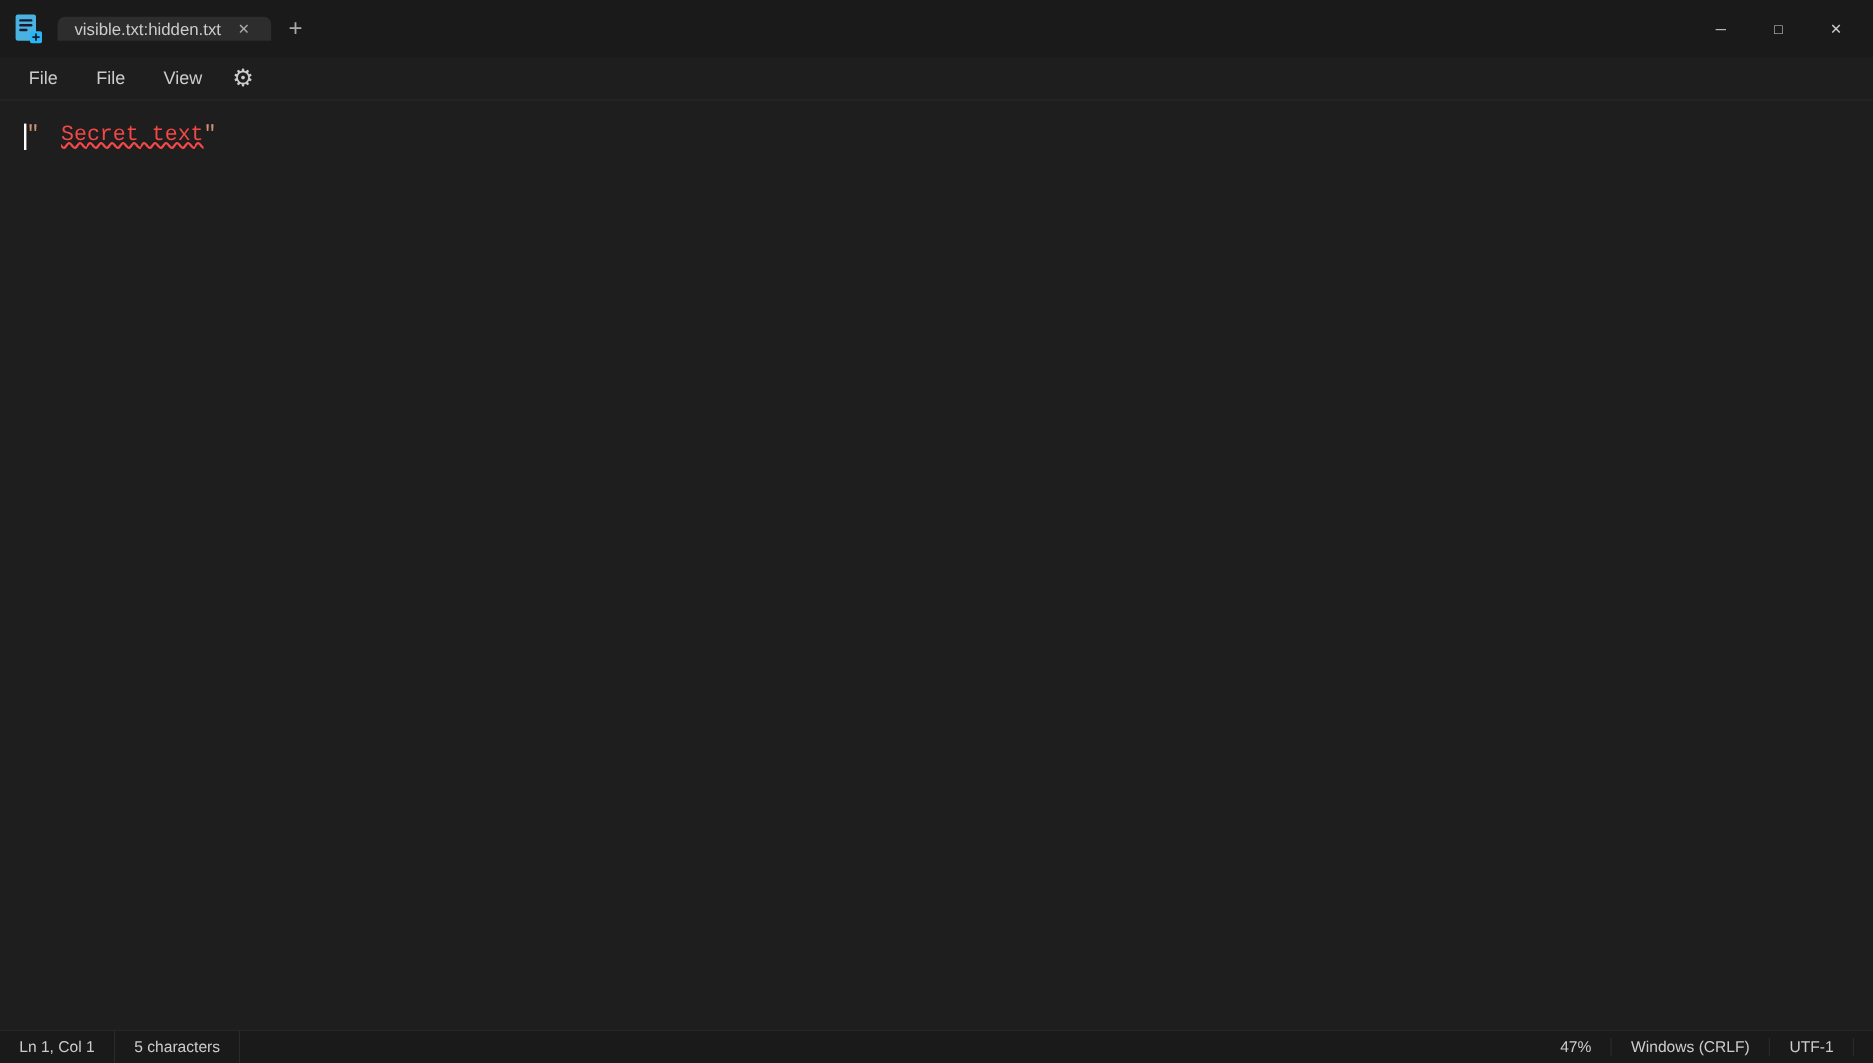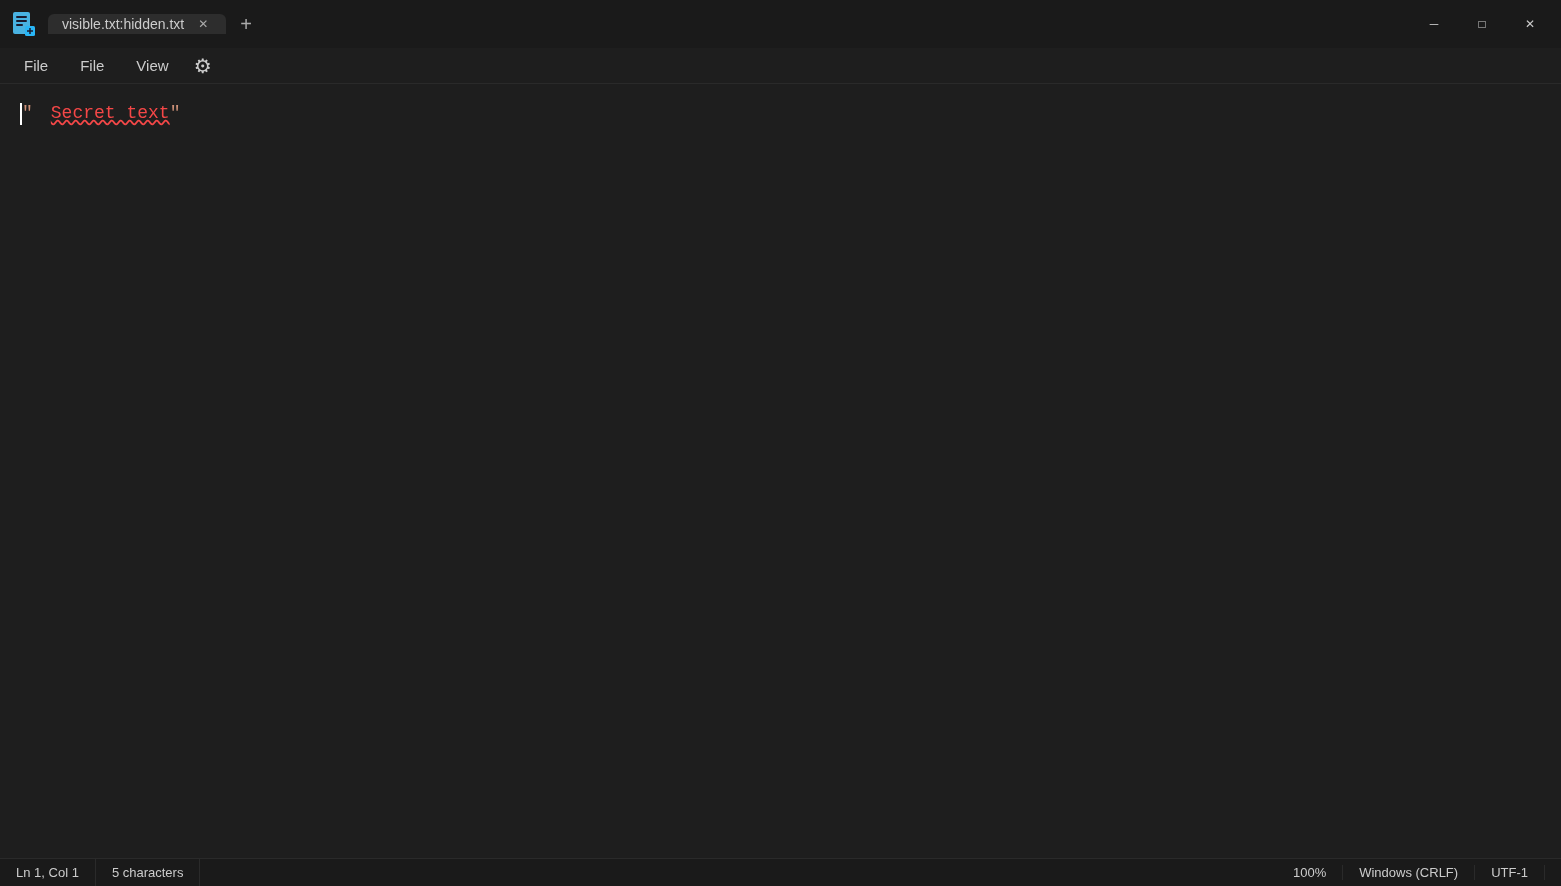--- a/index.html
+++ b/index.html
@@ -301,21 +301,21 @@
 <div class="status-bar">
   <div class="status-item">
     <span>Ln 1, Col 1</span>
   </div>
   <div class="status-item">
     <span>5 characters</span>
   </div>
   <div class="status-spacer"></div>
   <div class="status-right">
     <div class="status-item">
-      <span>100%</span>
+      <span>47%</span>
     </div>
     <div class="status-item">
       <span>Windows (CRLF)</span>
     </div>
     <div class="status-item">
       <span>UTF-1</span>
     </div>
   </div>
 </div>
 

